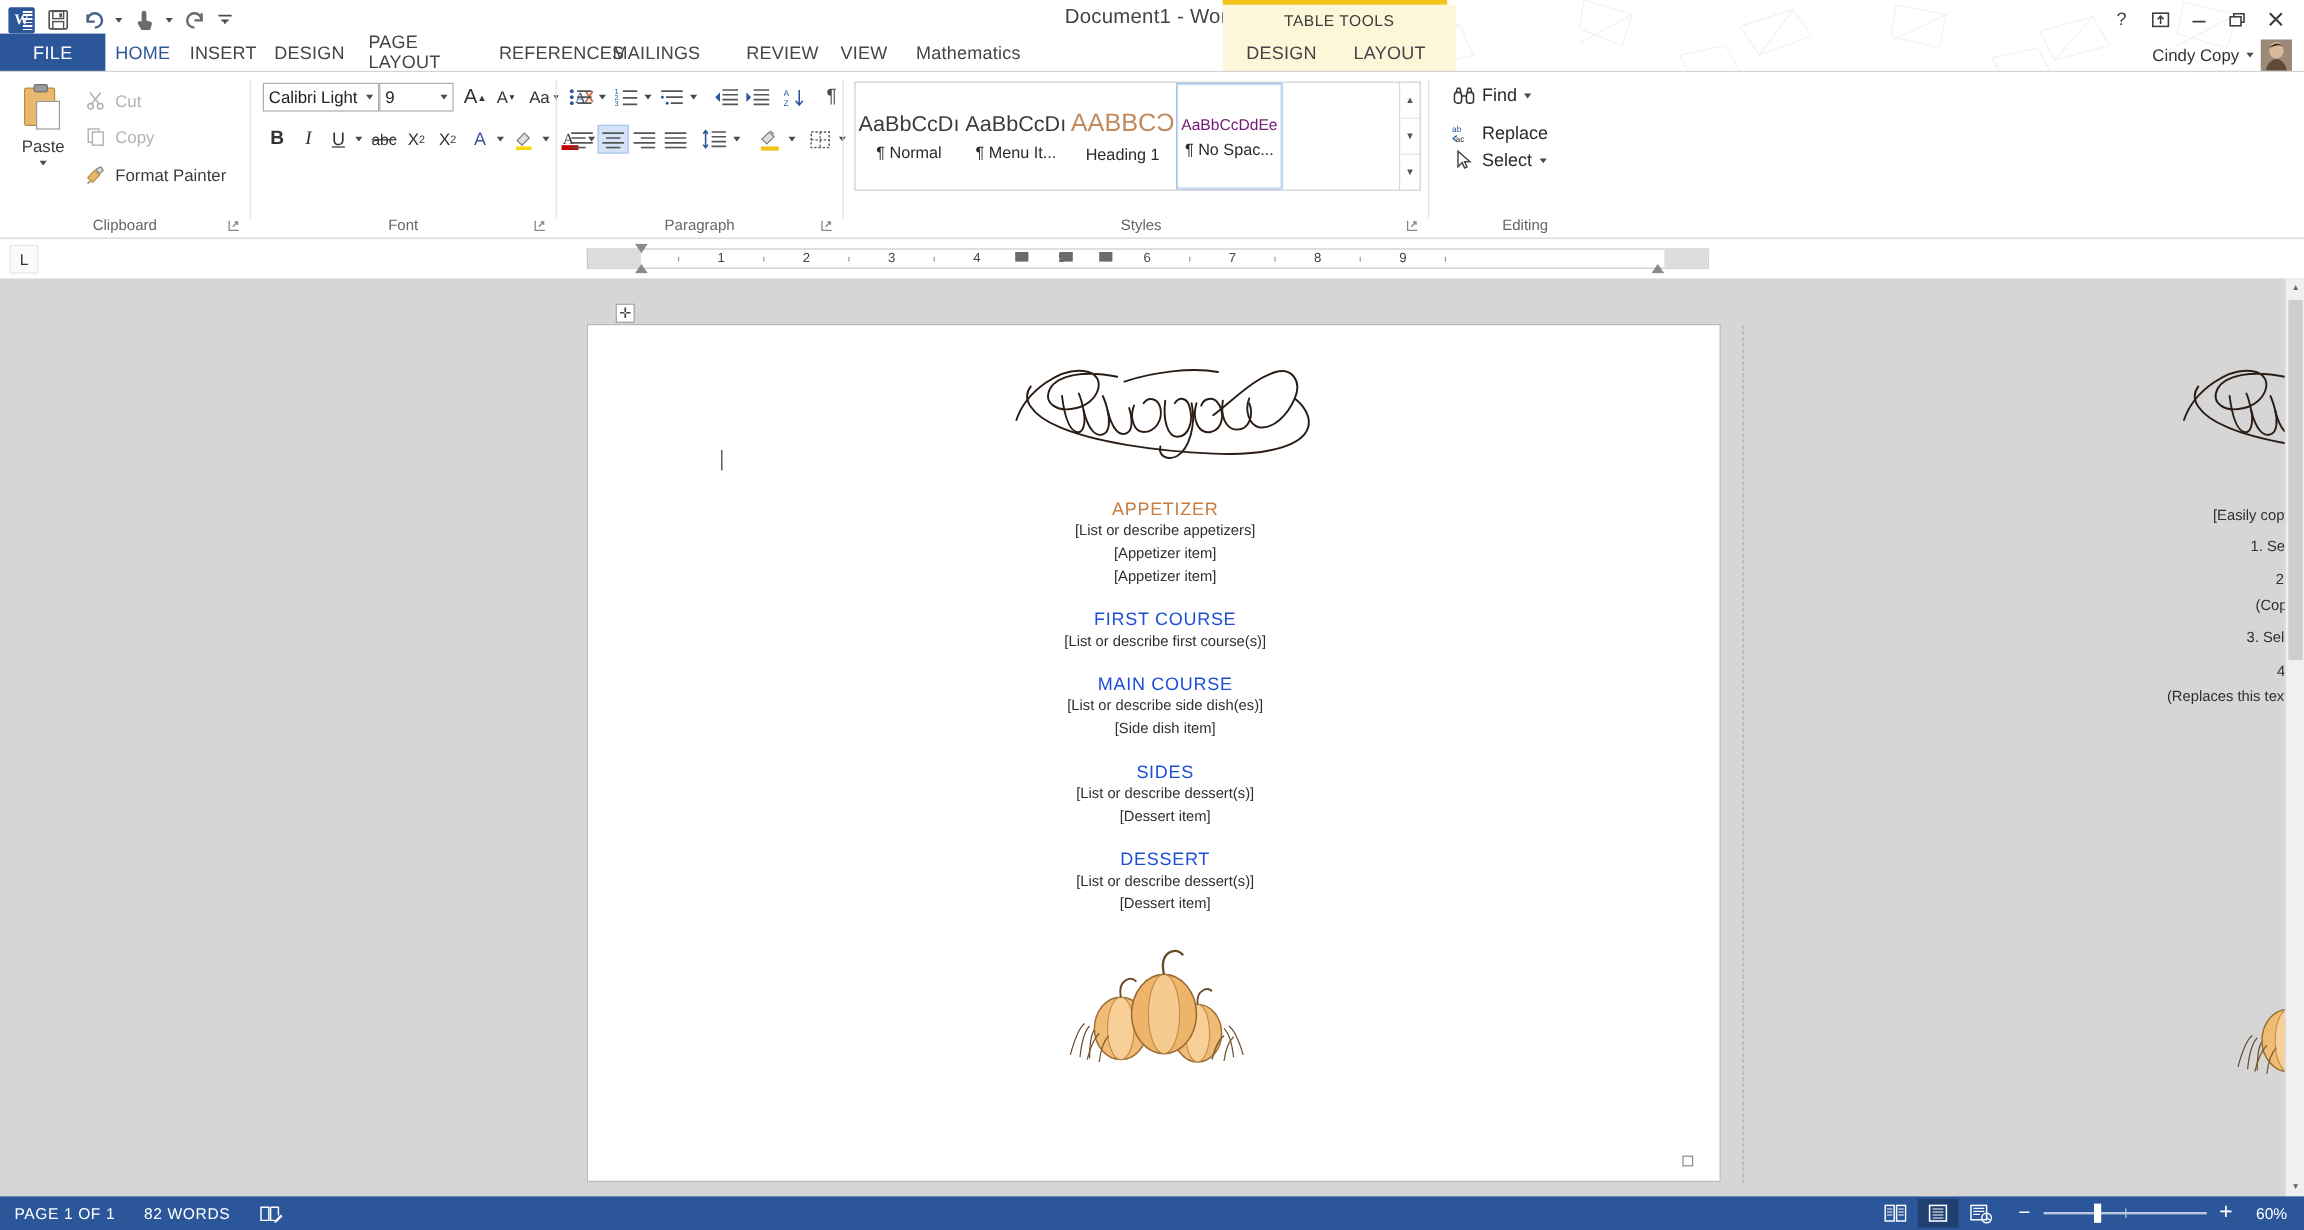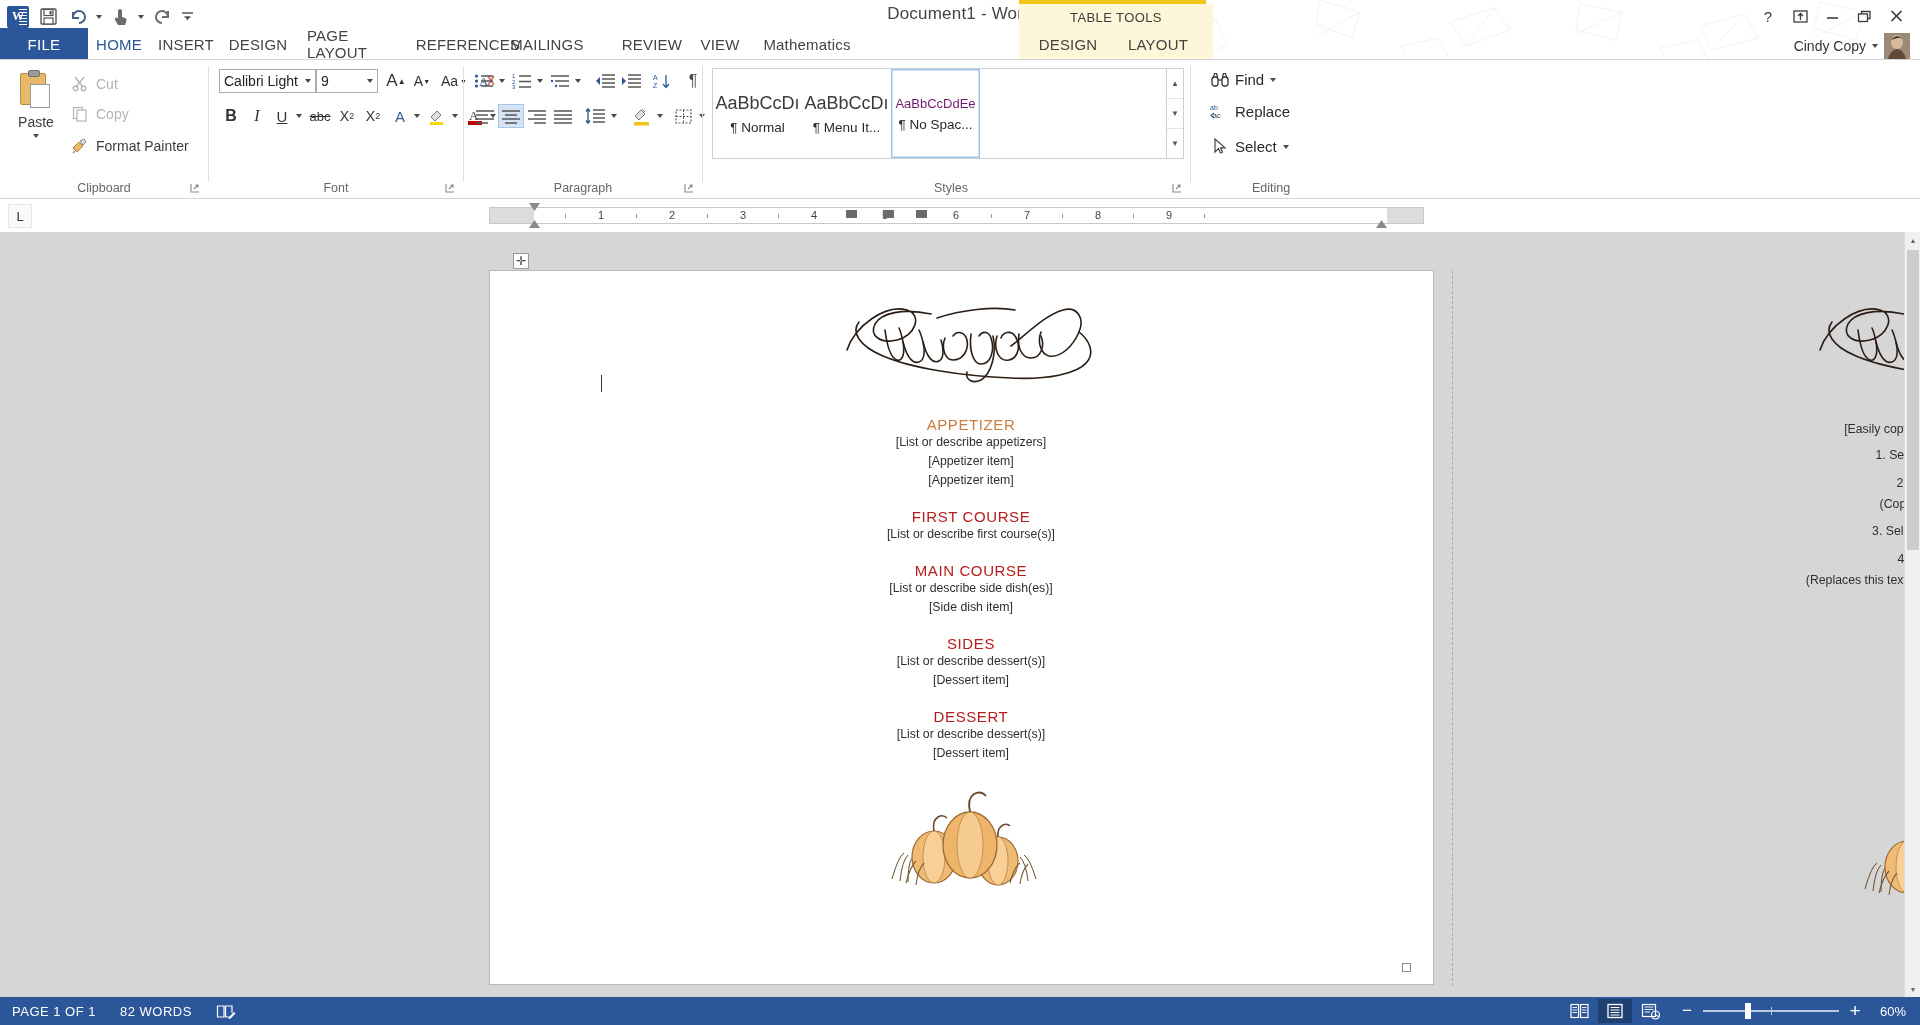--- a/index.html
+++ b/index.html
@@ -226,21 +226,21 @@
 
   .menu-col {
     position: absolute; top: 0; height: 715px; display: flex; flex-direction: column;
     align-items: center;
   }
   .menu-col.left { left: 17px; width: 945px; padding-left: 0; }
   .menu-word {
     margin-top: 17px; width: 260px; height: 110px; position: relative;
   }
   .sect-head {
-    font-size: 15px; color: #b91c1c; letter-spacing: .6px; margin-top: 18px;
+    font-size: 15px; color: #1d4ed8; letter-spacing: .6px; margin-top: 18px;
   }
   .sect-head.a { color: #c87c3f; }
   .sect-line {
     font-size: 12.3px; color: #2f2f2f; line-height: 19px;
   }
   .tip-line { font-size: 12.3px; color: #2f2f2f; line-height: 26px; }
   .pumpkins { margin-top: 12px; width: 170px; height: 105px; position: relative; }
 
   
   .statusbar {
@@ -633,20 +633,24 @@
   <div class="group" style="left:712px;width:478px">
     <div class="styles-gallery">
       <div class="style-item">
         <span class="style-prev">AaBbCcDı</span>
         <span class="style-name">¶ Normal</span>
       </div>
       <div class="style-item">
         <span class="style-prev">AaBbCcDı</span>
         <span class="style-name">¶ Menu It...</span>
       </div>
+      <div class="style-item">
+        <span class="style-prev h1">AABBCƆ</span>
+        <span class="style-name">Heading 1</span>
+      </div>
       <div class="style-item selected">
         <span class="style-prev nospace">AaBbCcDdEe</span>
         <span class="style-name">¶ No Spac...</span>
       </div>
     </div>
     <div class="gallery-scroll">
       <div class="gs-btn">▲</div>
       <div class="gs-btn">▼</div>
       <div class="gs-btn">▼</div>
     </div>
@@ -678,21 +682,21 @@
     <div class="edit-item" style="left:14px;top:42px">
       <span class="mini-icon">
         <svg width="19" height="17" viewBox="0 0 19 17">
             <text x="0" y="7" font-size="7" fill="#2b579a">ab</text>
             <text x="3" y="15" font-size="7" fill="#333">ac</text>
             <path d="M4 10 L1 12.5 L4 15" stroke="#2b579a" stroke-width="1.1" fill="none"></path>
           </svg>
       </span>
       <span>Replace</span>
     </div>
-    <div class="edit-item" style="left:14px;top:77px">
+    <div class="edit-item" style="left:14px;top:64px">
       <span class="mini-icon">
         <svg width="15" height="17" viewBox="0 0 15 17">
             <path d="M3 1 L3 14 L6.5 10.5 L8.5 15 L10.5 14 L8.5 9.8 L13 9.8 z" fill="none" stroke="#444" stroke-width="1.2"></path>
           </svg>
       </span>
       <span>Select</span>
       <span>
           <div class="caret-sm"></div>
         </span>
     </div>

